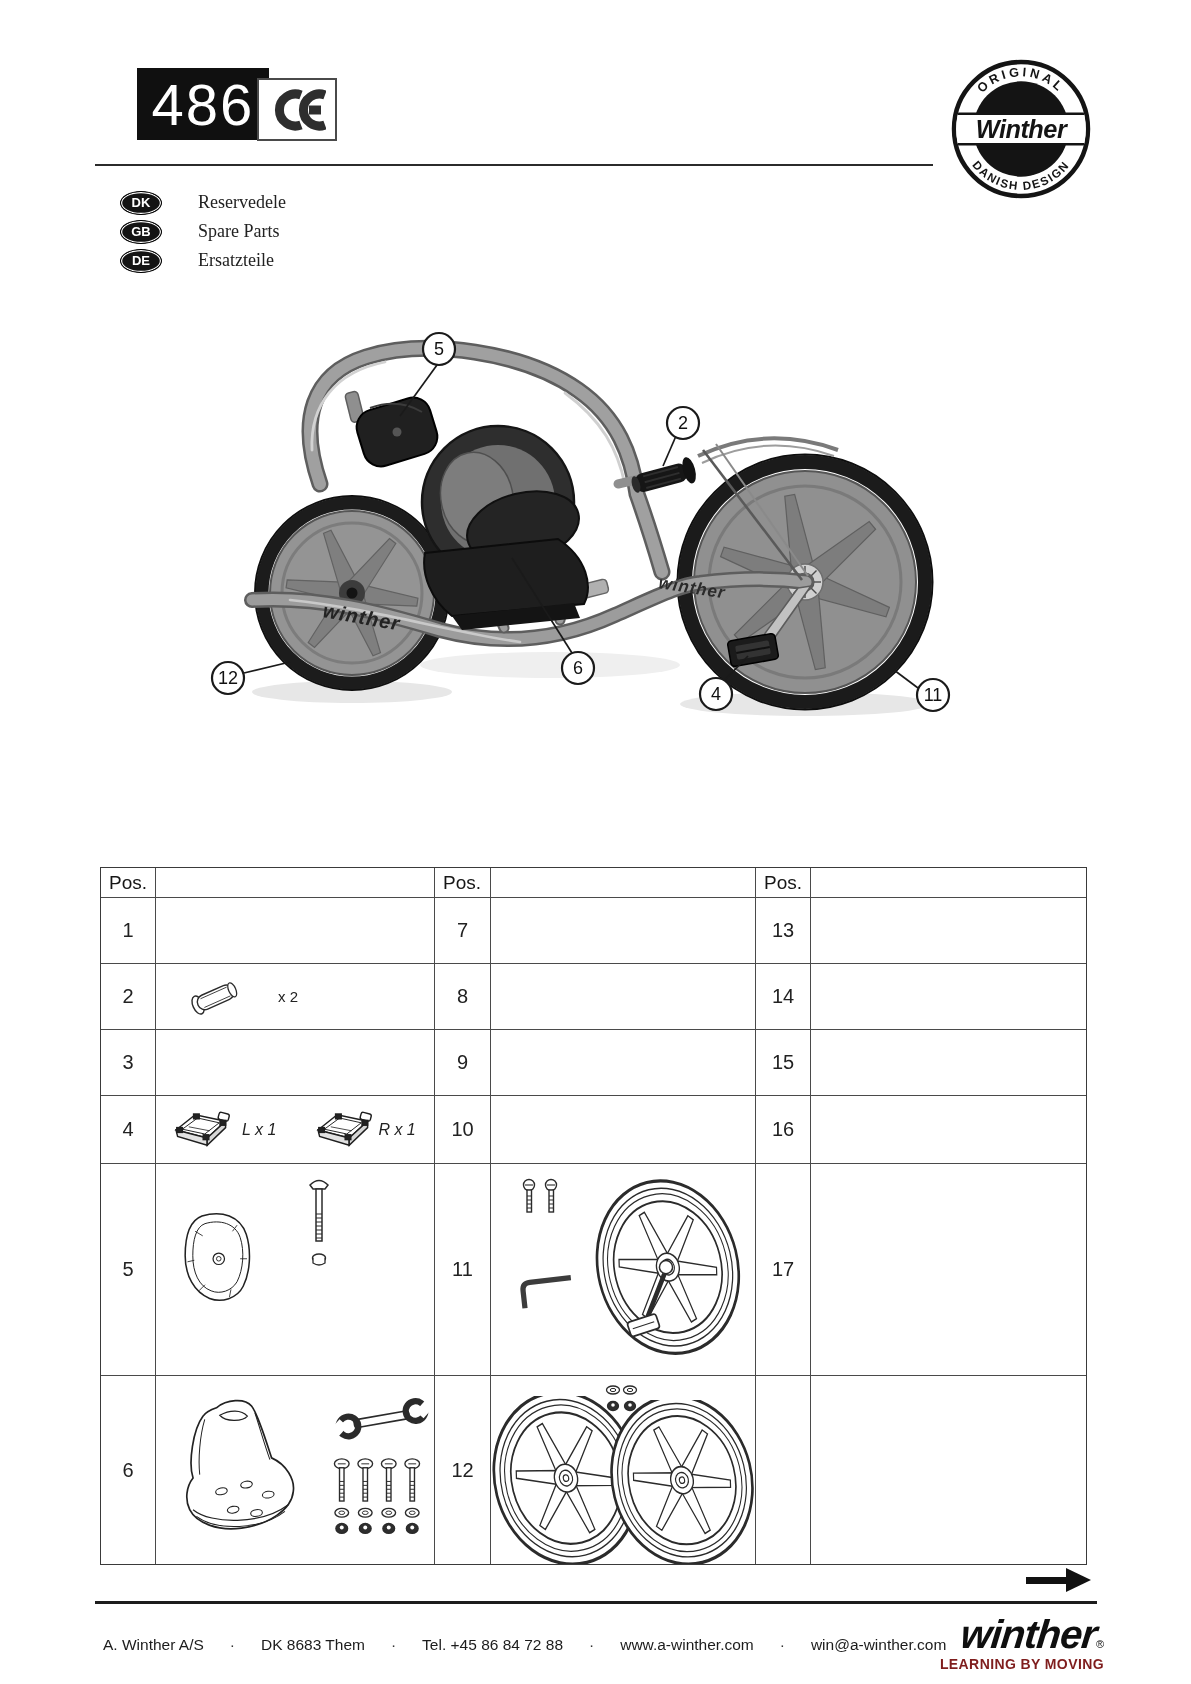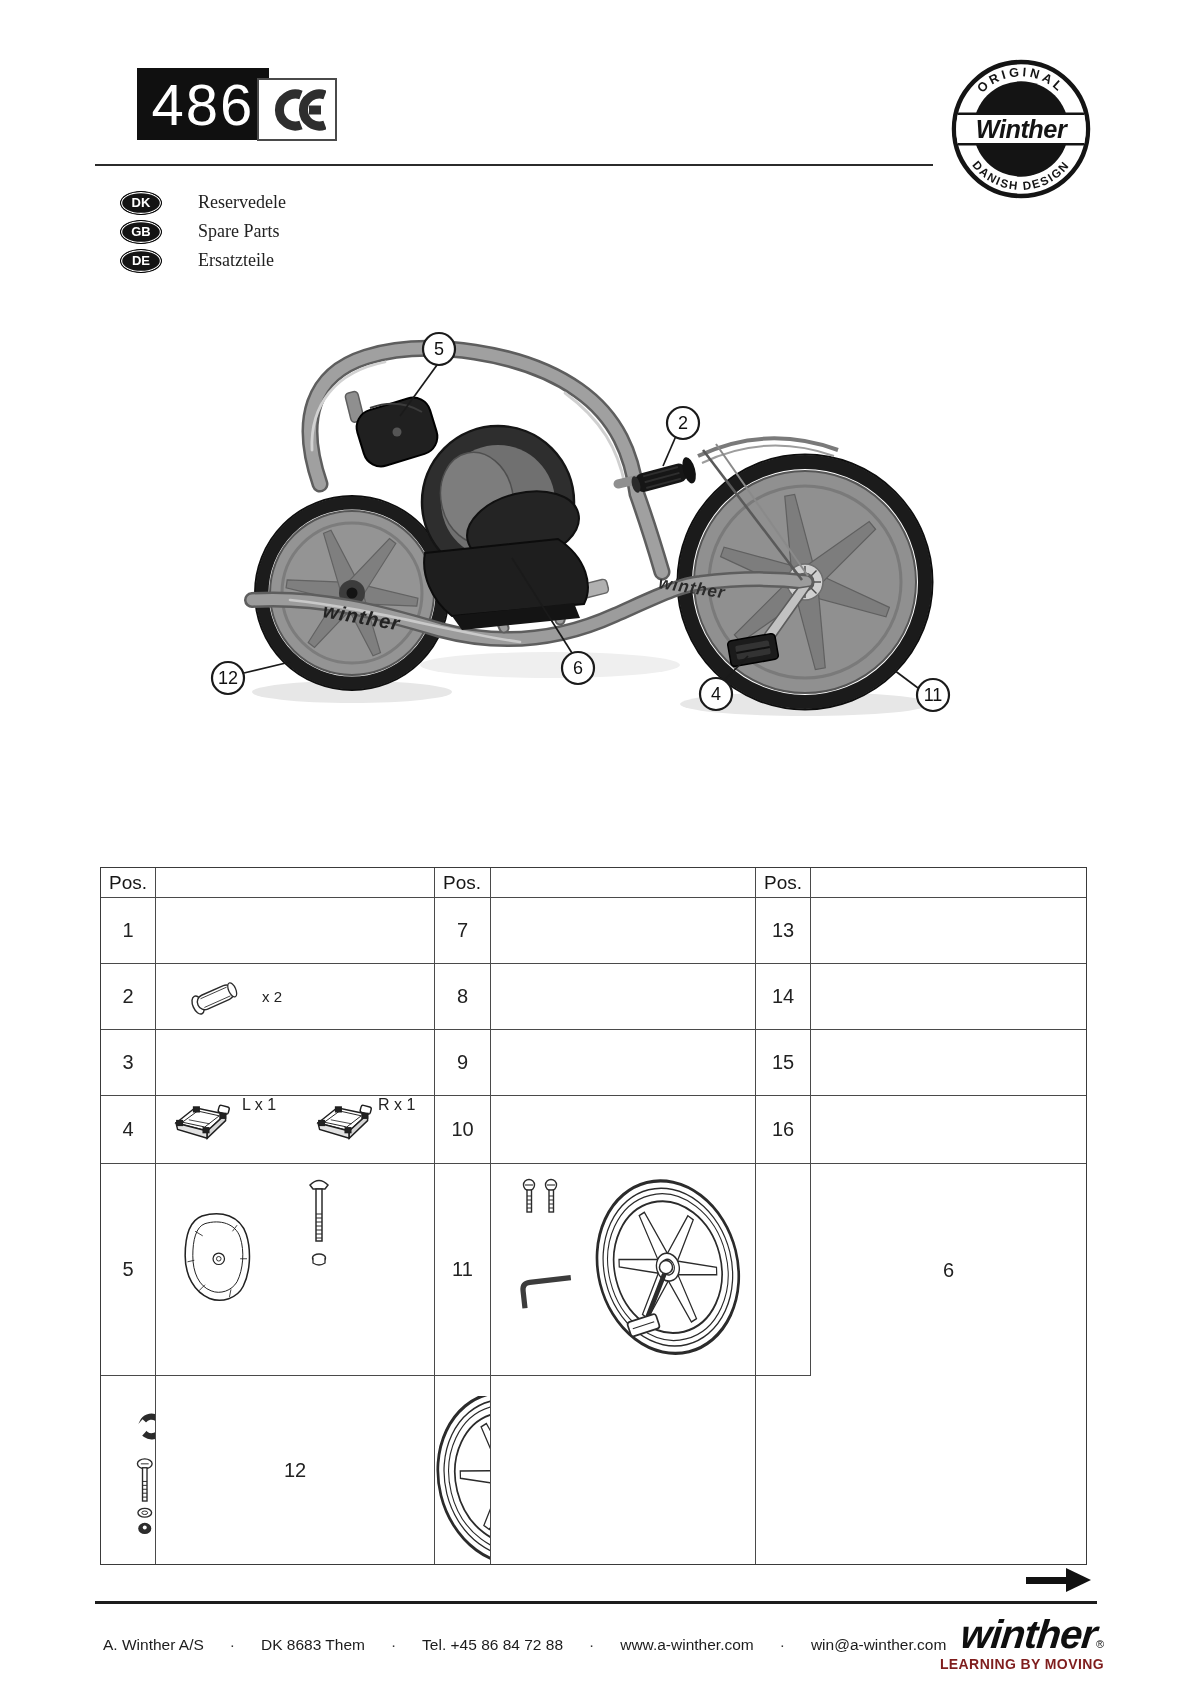--- a/index.html
+++ b/index.html
@@ -317,21 +317,21 @@
     <div class="tc">
       <div class="cell-flex" style="align-items:center;padding-left:28px;">
         <svg width="62" height="48" viewBox="0 0 78 48">
           <g transform="rotate(-24 36 26)" fill="#fff" stroke="#2b2b2b">
             <ellipse cx="16" cy="26" rx="6.5" ry="12" stroke-width="1.8"></ellipse>
             <rect x="16" y="16.5" width="48" height="19" rx="9" stroke-width="1.8"></rect>
             <path d="M22,20 L58,20 M22,32 L58,32" stroke-width="1" fill="none"></path>
             <ellipse cx="63" cy="26" rx="4.5" ry="9.5" stroke-width="1.6"></ellipse>
           </g>
         </svg>
-        <span class="part-label" style="margin-left:16px;font-size:15px;">x 2</span>
+        <span class="part-label" style="margin-left:32px;font-size:15px;">x 2</span>
       </div>
     </div>
     <div class="tc num">
         <span>8</span>
       </div>
     <div class="tc"></div>
     <div class="tc num">
         <span>14</span>
       </div>
     <div class="tc"></div>
@@ -346,21 +346,21 @@
     <div class="tc"></div>
     <div class="tc num">
         <span>15</span>
       </div>
     <div class="tc"></div>
 
     <div class="tc num">
         <span>4</span>
       </div>
     <div class="tc">
-      <div class="cell-flex" style="align-items:flex-start;padding-left:12px;">
+      <div class="cell-flex" style="align-items:center;padding-left:12px;font-style:italic;">
         <svg width="64" height="54" viewBox="0 0 80 60">
           <g fill="#fff" stroke="#1f1f1f" stroke-width="1.8">
             <g transform="rotate(15 70 14)">
                 <rect x="63" y="9" width="13" height="9" rx="2.5"></rect>
               </g>
             <path d="M10,30 L34,11 L72,19 L49,40 Z"></path>
             <path d="M10,30 L49,40 L49,49 L12,38 Z" fill="#e2e2e2"></path>
             <path d="M49,40 L72,19 L72,27 L49,49 Z" fill="#d6d6d6"></path>
             <path d="M18,29 L37,15 L64,21 L46,35 Z" stroke-width="1.2"></path>
             <path d="M26,26 L52,31" stroke-width="1" fill="none"></path>
@@ -452,20 +452,23 @@
           </g>
           <path d="M78,112 L60,158" stroke="#2b2b2b" stroke-width="5" stroke-linecap="round"></path>
           <g transform="rotate(-18 56 166)">
             <rect x="40" y="158" width="32" height="16" rx="3" fill="#fff" stroke="#2b2b2b" stroke-width="1.8"></rect>
             <line x1="44" y1="166" x2="68" y2="166" stroke="#2b2b2b" stroke-width="1.2"></line>
           </g>
           <circle cx="80" cy="104" r="7" fill="#fff" stroke="#2b2b2b" stroke-width="1.6"></circle>
         </svg>
       </div>
     </div>
+    <div class="tc num">
+        <span>17</span>
+      </div>
     <div class="tc"></div>
 
     <div class="tc num lastrow">
         <span>6</span>
       </div>
     <div class="tc lastrow">
       <div class="cell-flex" style="padding-left:12px;">
         <svg width="156" height="176" viewBox="0 0 170 185" style="margin-top:6px">
           <g fill="#fff" stroke="#222" stroke-width="2">
             <path d="M58,18 C70,8 92,6 100,16 C108,26 118,60 124,78 C142,86 152,104 150,118 C148,140 120,158 88,162 C60,166 34,156 26,140 C20,128 22,112 30,102 C24,84 30,44 42,28 C46,22 52,20 58,18 Z"></path>

